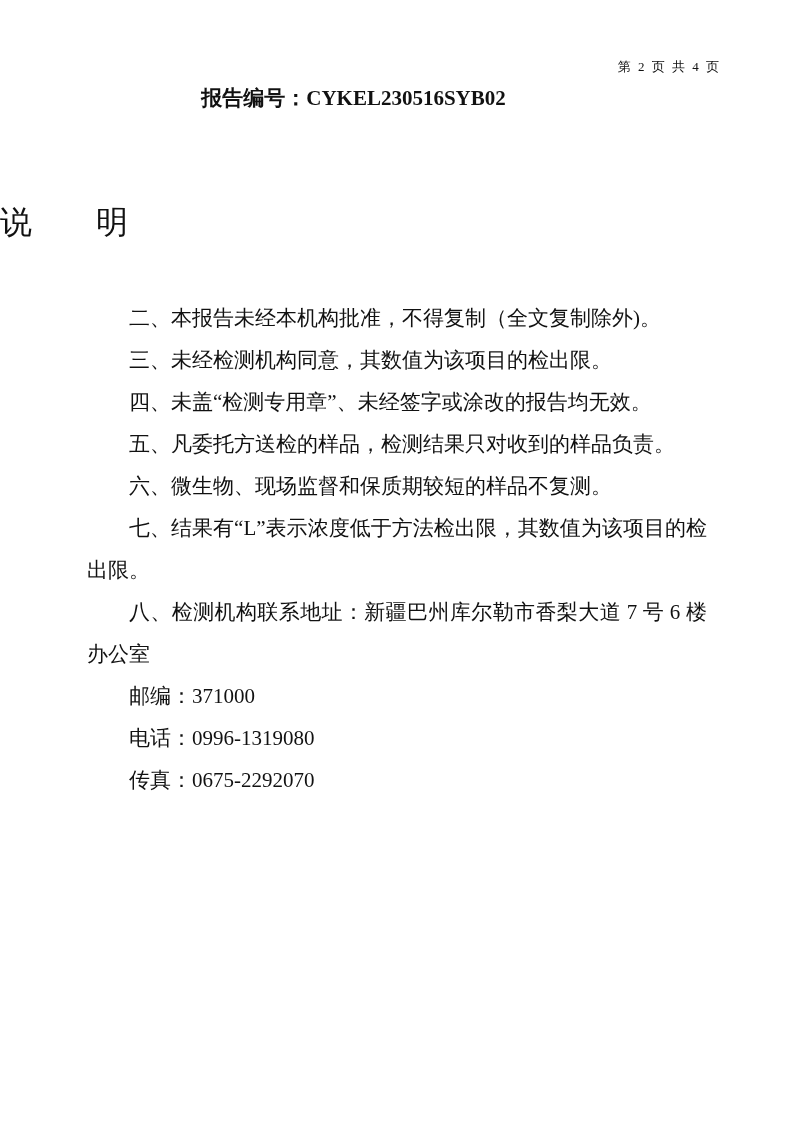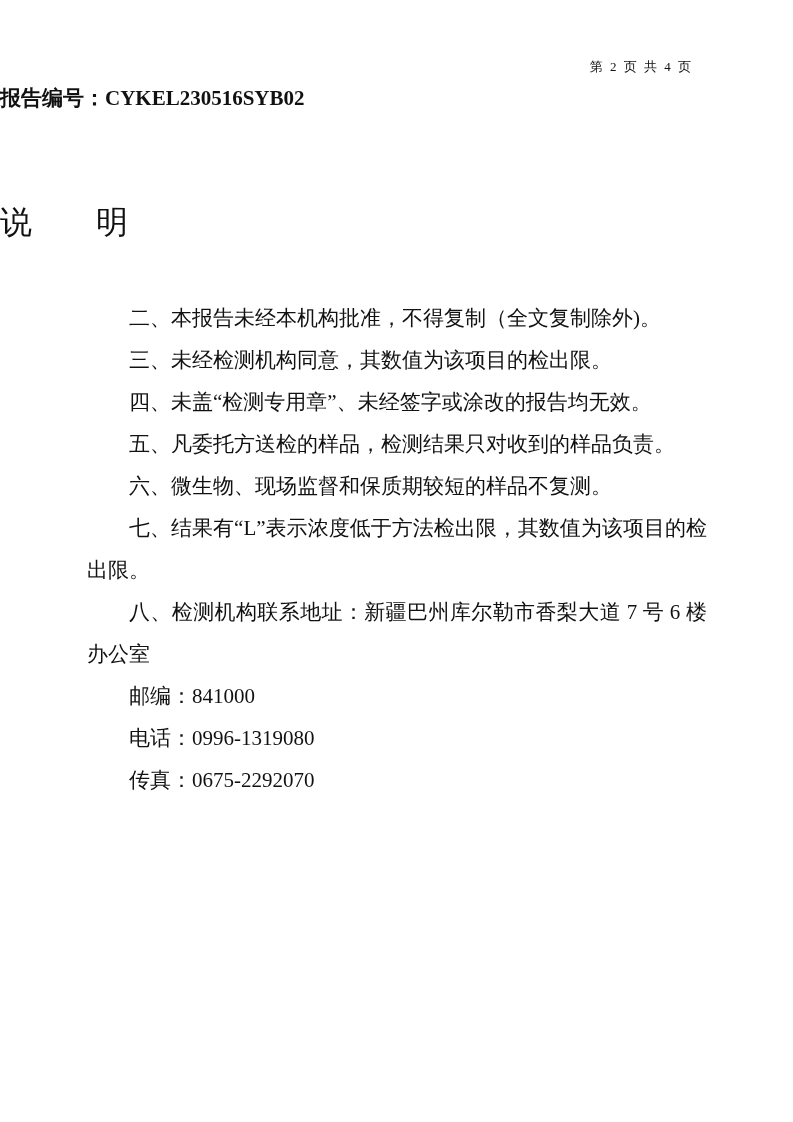--- a/index.html
+++ b/index.html
@@ -14,28 +14,28 @@
     margin: 0 auto;
     background: #ffffff;
     color: #111111;
     font-family: "Liberation Serif", "DejaVu Serif", serif;
     overflow: hidden;
     box-sizing: border-box;
     padding-top: 58px;
   }
   .page-indicator {
     text-align: right;
-    padding-right: 100px;
+    padding-right: 72px;
     font-size: 13px;
     line-height: 18px;
     letter-spacing: 2px;
     color: #111111;
   }
   .report-number {
-    text-align: left;
+    text-align: center;
     padding-right: 86px;
     font-size: 21px;
     line-height: 28px;
     font-weight: 700;
     margin-top: 8px;
     color: #111111;
   }
   .doc-title {
     text-align: left;
     font-size: 32px;
@@ -70,18 +70,18 @@
   <h1 class="doc-title">说　　明</h1>
 
   <div class="content">
     <p class="note">二、本报告未经本机构批准，不得复制（全文复制除外)。</p>
     <p class="note">三、未经检测机构同意，其数值为该项目的检出限。</p>
     <p class="note">四、未盖“检测专用章”、未经签字或涂改的报告均无效。</p>
     <p class="note">五、凡委托方送检的样品，检测结果只对收到的样品负责。</p>
     <p class="note">六、微生物、现场监督和保质期较短的样品不复测。</p>
     <p class="note">七、结果有“L”表示浓度低于方法检出限，其数值为该项目的检出限。</p>
     <p class="note">八、检测机构联系地址：新疆巴州库尔勒市香梨大道 7 号 6 楼办公室</p>
-    <p class="note">邮编：841000</p>
+    <p class="note">邮编：371000</p>
     <p class="note">电话：0996-1319080</p>
     <p class="note">传真：0675-2292070</p>
   </div>
 
 </div>
 
 </body></html>

